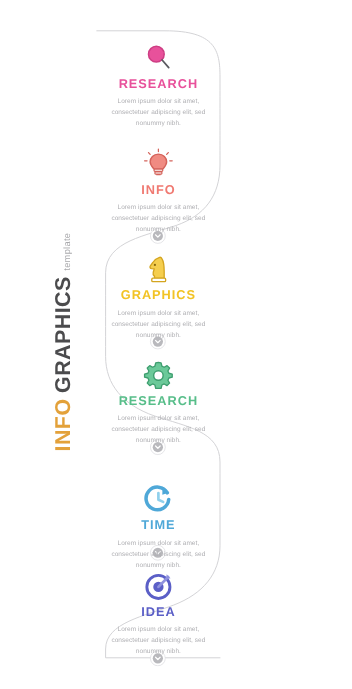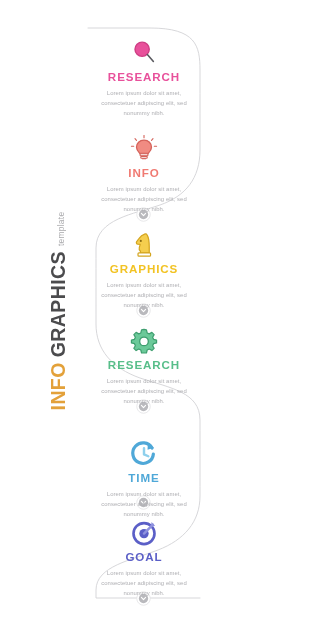--- a/index.html
+++ b/index.html
@@ -241,17 +241,17 @@
     </svg>
   </div>
 
   <div class="stage" style="top:518px;">
     <svg class="stage-icon" viewBox="0 0 32 32">
       <circle cx="16" cy="16.6" r="11.2" fill="none" stroke="#5B5FC7" stroke-width="2.8"></circle>
       <circle cx="16" cy="16.6" r="5" fill="#5B5FC7"></circle>
       <path d="M 16 16.6 L 25.4 7" stroke="#8F92DE" stroke-width="2.6" stroke-linecap="round"></path>
       <path d="M 24 4.2 L 27.8 8.2 L 23.4 9.2 Z" fill="#8F92DE"></path>
     </svg>
-    <div class="stage-title" style="color:#5B5FC7;">GOAL</div>
+    <div class="stage-title" style="color:#5B5FC7;">IDEA</div>
     <div class="stage-body">Lorem ipsum dolor sit amet, consectetuer adipiscing elit, sed nonummy nibh.</div>
   </div>
 
 </div>
 
 </body></html>

